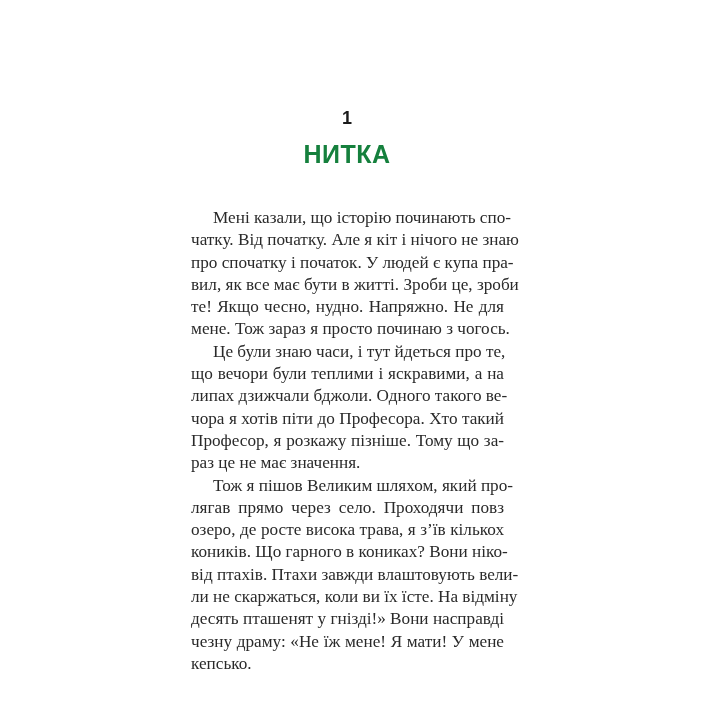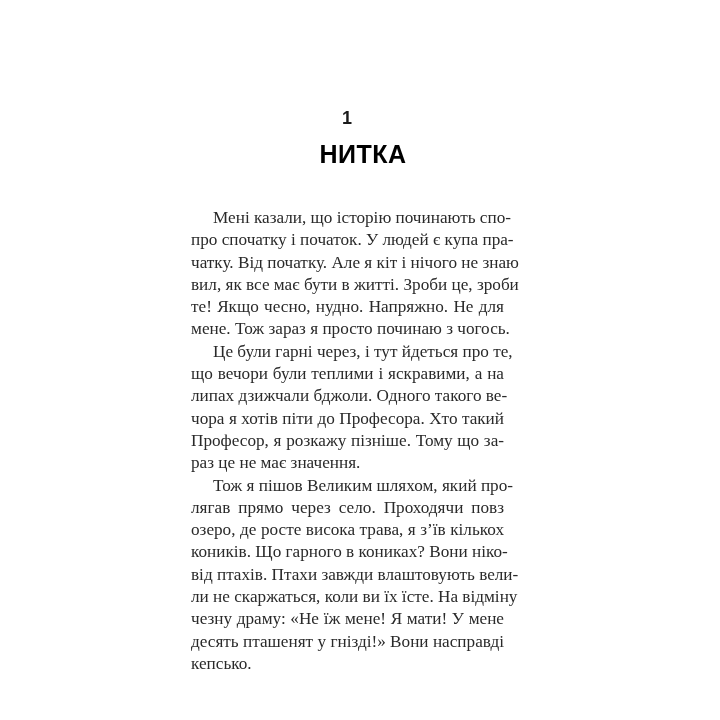--- a/index.html
+++ b/index.html
@@ -23,28 +23,28 @@
     width: 694px;
     text-align: center;
     font-family: "Liberation Sans", sans-serif;
     font-weight: bold;
     font-size: 18px;
     color: #1a1a1a;
   }
   .chapter-title {
     position: absolute;
     top: 140px;
-    left: 16px;
+    left: 0;
     width: 694px;
     text-align: center;
     font-family: "Liberation Sans", sans-serif;
     font-weight: bold;
     font-size: 25px;
     letter-spacing: 0.5px;
-    color: #000000;
+    color: #15803d;
   }
   .body-text {
     position: absolute;
     top: 207px;
     left: 191px;
     width: 313px;
     font-family: "Liberation Serif", serif;
     font-size: 17.2px;
     line-height: 22.3px;
     color: #2a2a2a;
@@ -66,39 +66,39 @@
 </head>
 <body>
 
 <div class="page">
   <div class="chapter-number">1</div>
   <div class="chapter-title">НИТКА</div>
 
   <div class="body-text">
     <div class="paragraph">
       <span class="line indent">Мені казали, що історію починають спо-</span>
+      <span class="line">чатку. Від початку. Але я кіт і нічого не знаю</span>
       <span class="line">про спочатку і початок. У людей є купа пра-</span>
-      <span class="line">чатку. Від початку. Але я кіт і нічого не знаю</span>
       <span class="line">вил, як все має бути в житті. Зроби це, зроби</span>
       <span class="line">те! Якщо чесно, нудно. Напряжно. Не для</span>
       <span class="line">мене. Тож зараз я просто починаю з чогось.</span>
     </div>
     <div class="paragraph">
-      <span class="line indent">Це були гарні через, і тут йдеться про те,</span>
+      <span class="line indent">Це були знаю часи, і тут йдеться про те,</span>
       <span class="line">що вечори були теплими і яскравими, а на</span>
       <span class="line">липах дзижчали бджоли. Одного такого ве-</span>
       <span class="line">чора я хотів піти до Професора. Хто такий</span>
       <span class="line">Професор, я розкажу пізніше. Тому що за-</span>
       <span class="line last">раз це не має значення.</span>
     </div>
     <div class="paragraph">
       <span class="line indent">Тож я пішов Великим шляхом, який про-</span>
       <span class="line">лягав прямо через село. Проходячи повз</span>
       <span class="line">озеро, де росте висока трава, я з’їв кількох</span>
       <span class="line">коників. Що гарного в кониках? Вони ніко-</span>
       <span class="line">від птахів. Птахи завжди влаштовують вели-</span>
       <span class="line">ли не скаржаться, коли ви їх їсте. На відміну</span>
+      <span class="line">десять пташенят у гнізді!» Вони насправді</span>
       <span class="line">чезну драму: «Не їж мене! Я мати! У мене</span>
-      <span class="line">десять пташенят у гнізді!» Вони насправді</span>
       <span class="line last">кепсько.</span>
     </div>
   </div>
 </div>
 
 </body></html>

